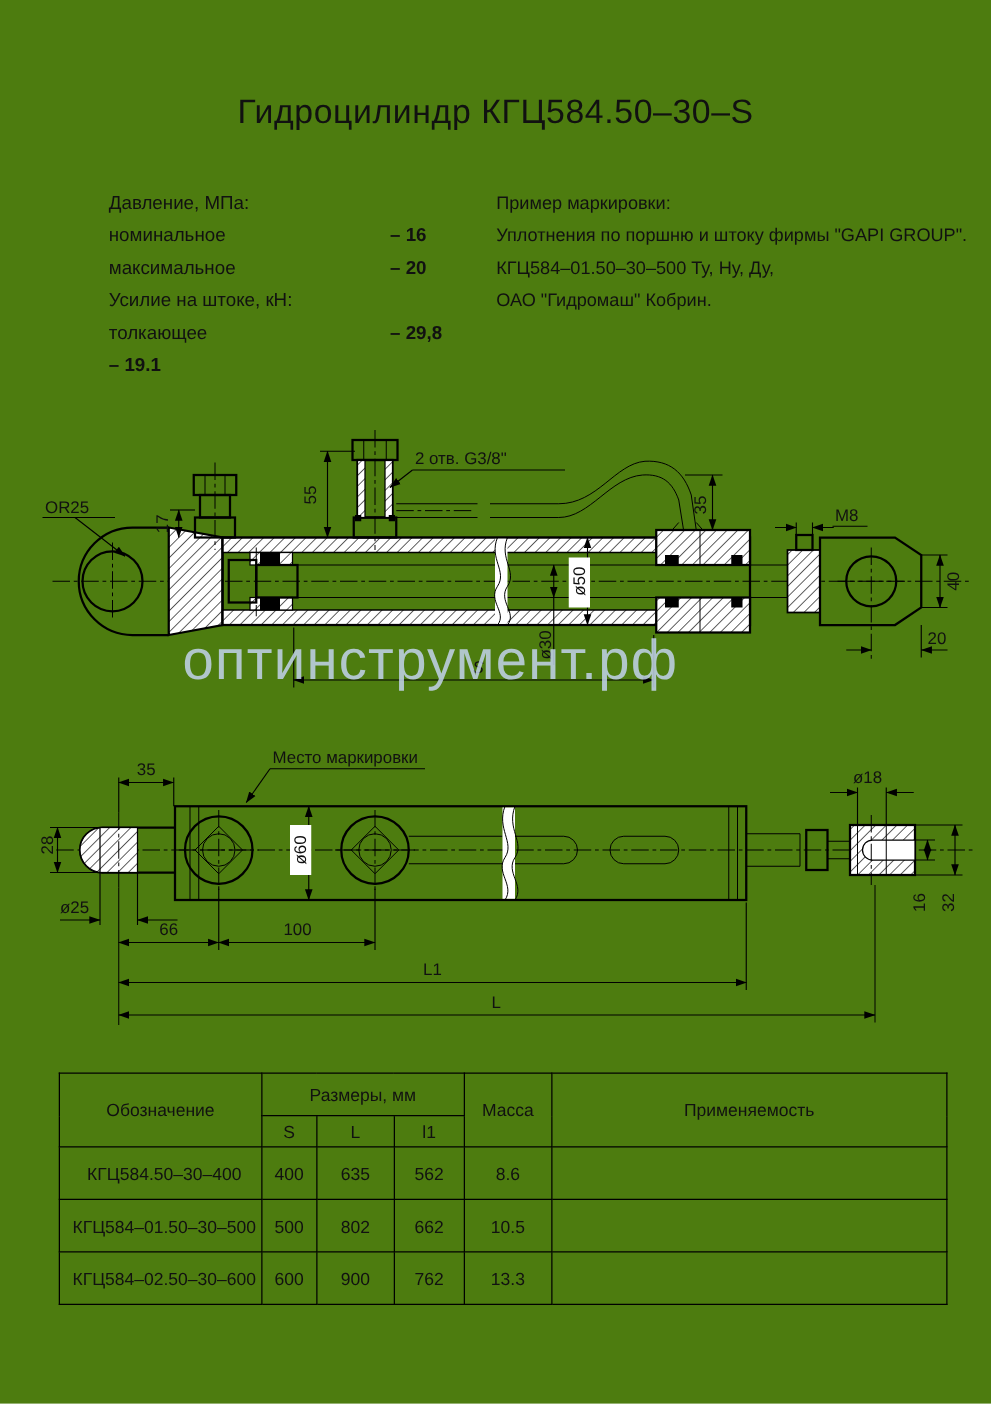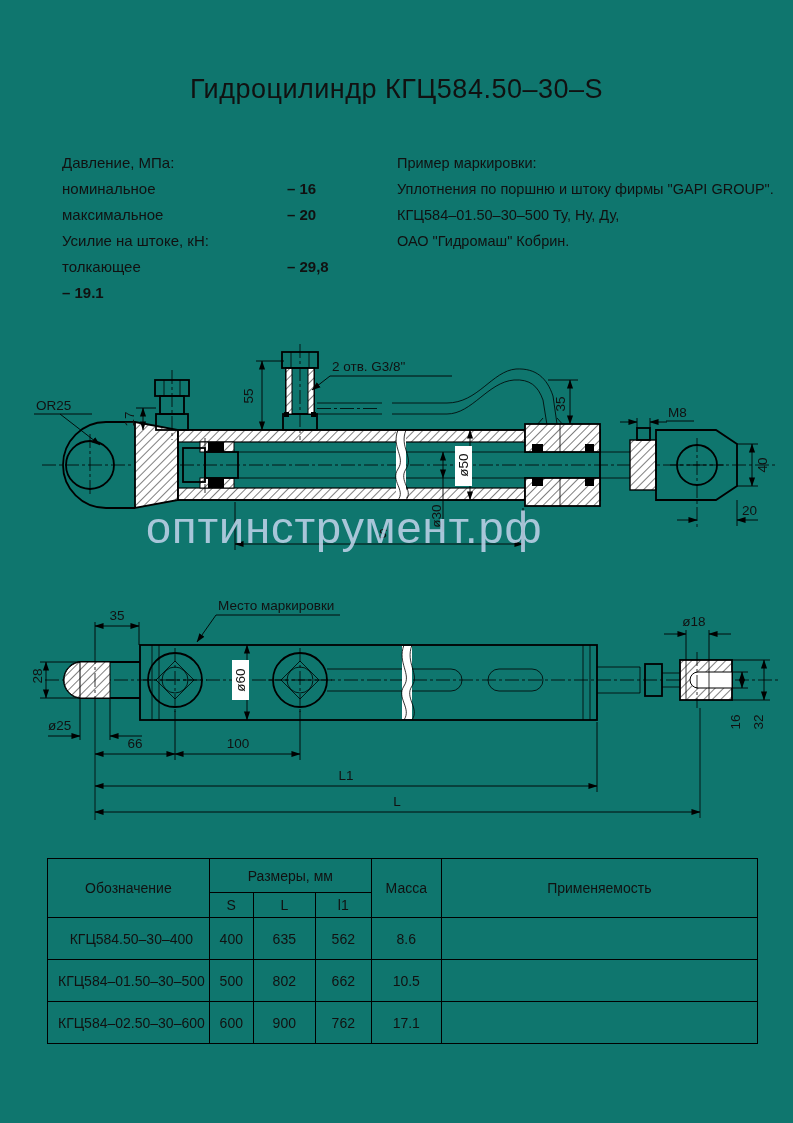--- a/index.html
+++ b/index.html
@@ -1,22 +1,22 @@
 <!DOCTYPE html>
 <html><head>
 <meta charset="utf-8">
 <style>
   html,body{margin:0;padding:0;background:#fff;}
-  .sheet{position:relative;width:793px;height:1123px;background:#0f766e;overflow:hidden;
+  .sheet{position:relative;width:793px;height:1123px;background:#4d7c0f;overflow:hidden;
          font-family:"Liberation Sans",sans-serif;color:#111;}
   .title{position:absolute;top:74px;left:0;width:100%;text-align:center;
          font-size:27px;letter-spacing:.5px;white-space:nowrap;}
   
   .specs{position:absolute;left:62px;top:150px;width:320px;font-size:15px;}
-  .spec-row{display:flex;height:26px;line-height:26px;}
+  .spec-row{display:flex;height:26px;line-height:26px;margin-left:25px;}
   .spec-label{width:225px;}
   .spec-value{white-space:nowrap;font-weight:bold;}
   
   .notes{position:absolute;left:397px;top:150px;width:360px;font-size:14.5px;line-height:26px;}
   .notes div{white-space:nowrap;}
   
   svg{position:absolute;left:0;}
   svg text{font-family:"Liberation Sans",sans-serif;font-size:13.5px;fill:#111;}
   .thin{stroke:#000;stroke-width:.8;fill:none;}
   .thick{stroke:#000;stroke-width:1.8;fill:none;}
@@ -426,19 +426,19 @@
       <td>802</td>
       <td>662</td>
       <td>10.5</td>
       <td></td>
     </tr>
     <tr style="height:42px">
       <td class="des">КГЦ584–02.50–30–600</td>
       <td>600</td>
       <td>900</td>
       <td>762</td>
-      <td>17.1</td>
+      <td>13.3</td>
       <td></td>
     </tr>
   </tbody>
     </table>
 
 </div>
 
 </body></html>

